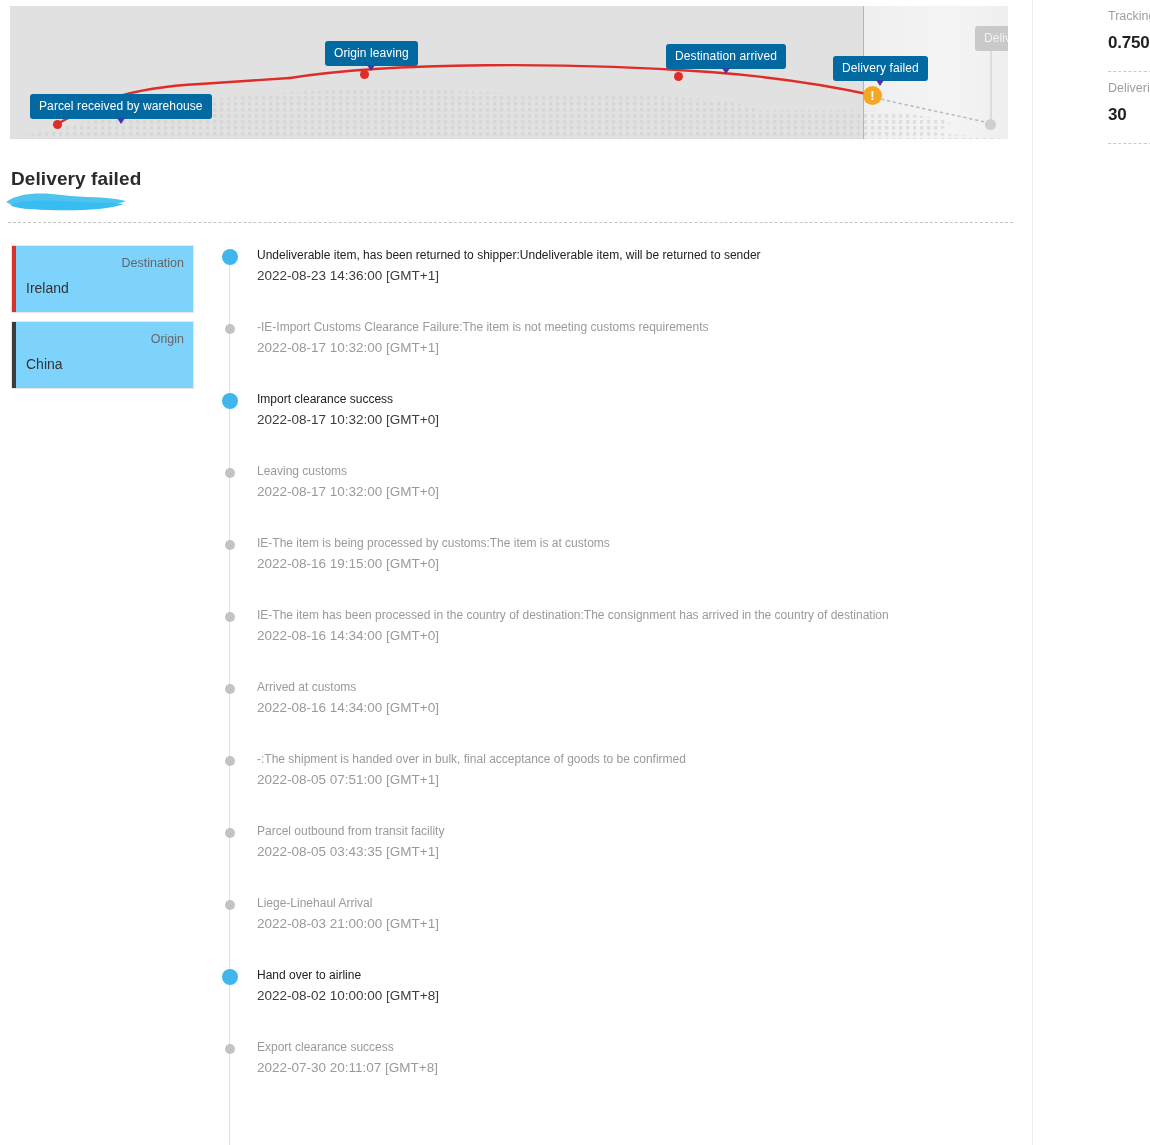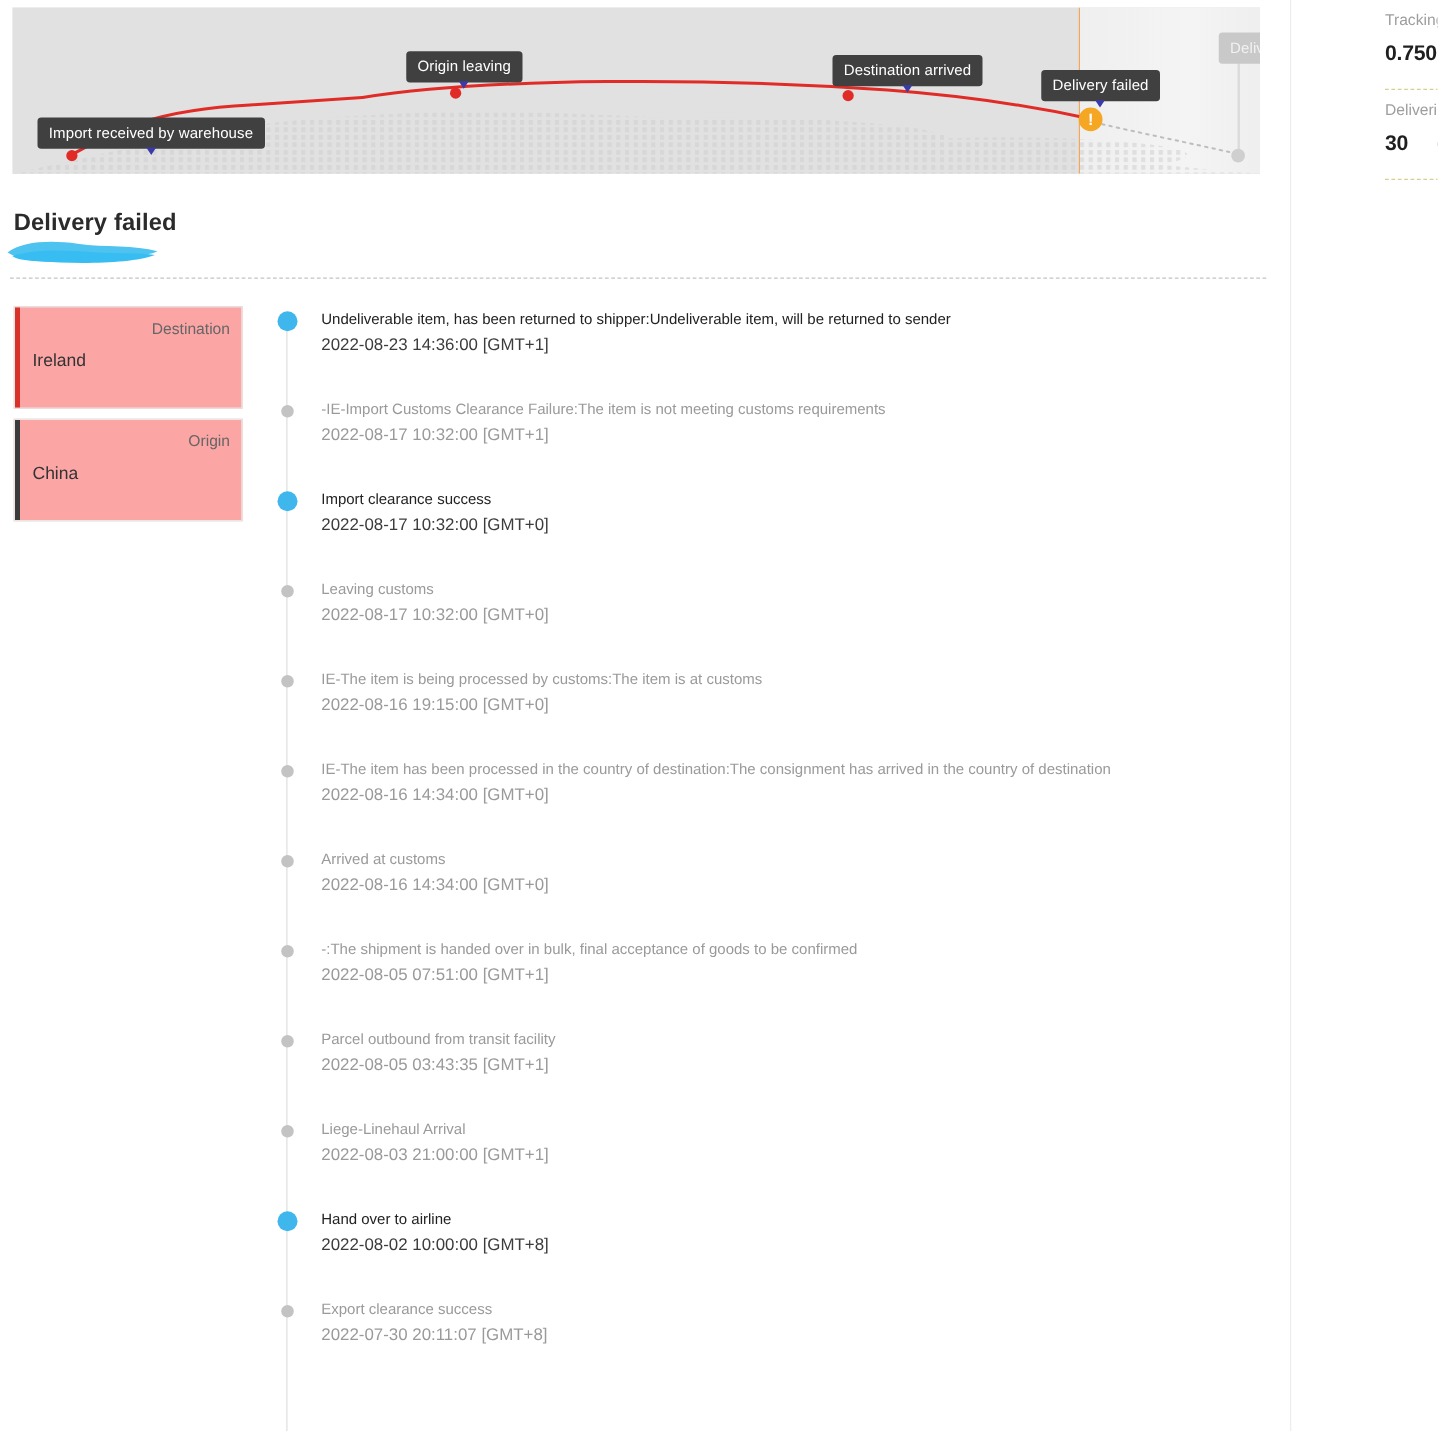--- a/index.html
+++ b/index.html
@@ -55,21 +55,21 @@
   .route-svg {
     position: absolute;
     left: 0; top: 0;
     width: 998px; height: 133px;
     overflow: visible;
   }
 
   
   .tip {
     position: absolute;
-    background: #404040;
+    background: #0369a1;
     color: #ffffff;
     font-size: 12px;
     line-height: 1;
     padding: 6px 9px 7px 9px;
     border-radius: 3px;
     white-space: nowrap;
     letter-spacing: .1px;
   }
   .tip::after {
     content: "";
@@ -153,22 +153,22 @@
     left: 8px; top: 222px;
     width: 1005px; height: 0;
     border-top: 1px dashed #c4c4c4;
   }
 
   
   .cards { position: absolute; left: 11px; top: 245px; width: 183px; }
   .loc-card {
     position: relative;
     border: 1px solid #e6e6e6;
-    background: #fca5a5;
-    height: 82px;
+    background: #7dd3fc;
+    height: 68px;
     margin-bottom: 8px;
   }
   .loc-card .accent {
     position: absolute;
     left: 0; top: 0;
     width: 4px; height: 100%;
   }
   .loc-card.dest .accent   { background: #d9322a; }
   .loc-card.origin .accent { background: #3b3b3b; }
   .loc-card .kicker {
@@ -308,21 +308,21 @@
       <path d="M866,92 C900,100 940,108 975,116" fill="none" stroke="#bdbdbd" stroke-width="1.6" stroke-linecap="round" stroke-dasharray="2 4"></path>
     </svg>
 
     <div class="dot-red m-warehouse"></div>
     <div class="dot-red m-origin"></div>
     <div class="dot-red m-dest"></div>
     <div class="warn-marker">!</div>
     <div class="end-stem"></div>
     <div class="end-dot"></div>
 
-    <div class="tip tip-warehouse">Import received by warehouse</div>
+    <div class="tip tip-warehouse">Parcel received by warehouse</div>
     <div class="tip tip-origin">Origin leaving</div>
     <div class="tip tip-dest">Destination arrived</div>
     <div class="tip tip-failed">Delivery failed</div>
     <div class="tip faded tip-delivered">Delivered</div>
   </div>
 
   <div class="status-title">Delivery failed</div>
 
   <svg class="redaction" viewBox="0 0 128 28">
     <path d="M2,16 C14,7 36,6 58,9 C80,12 104,10 122,15 C110,21 86,18 64,21 C42,24 16,25 2,16 Z" fill="#4ec3f0"></path>

